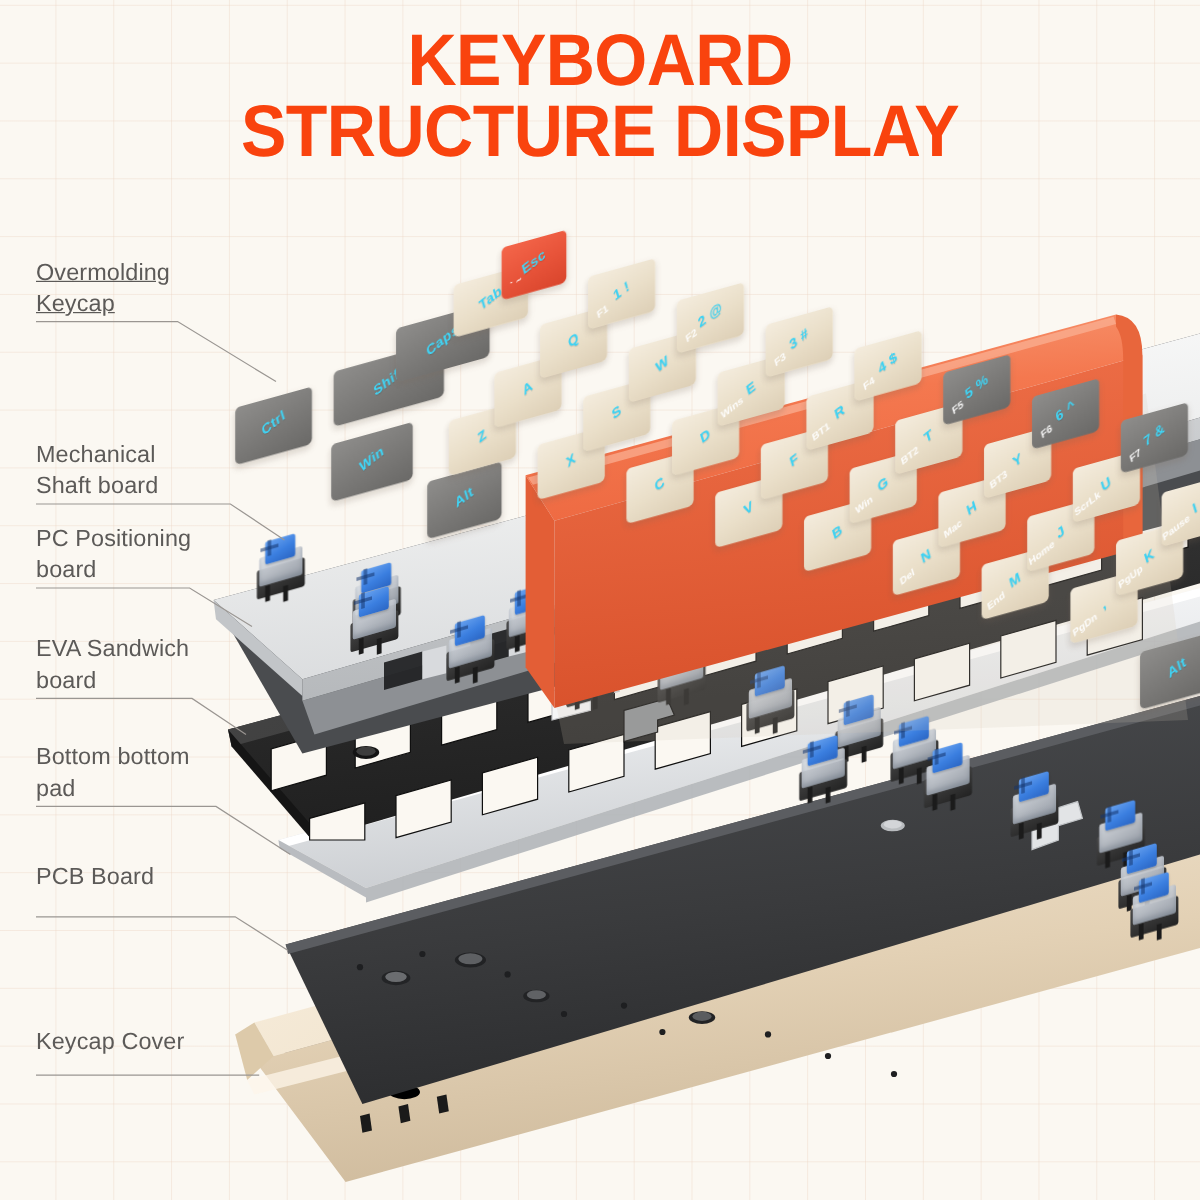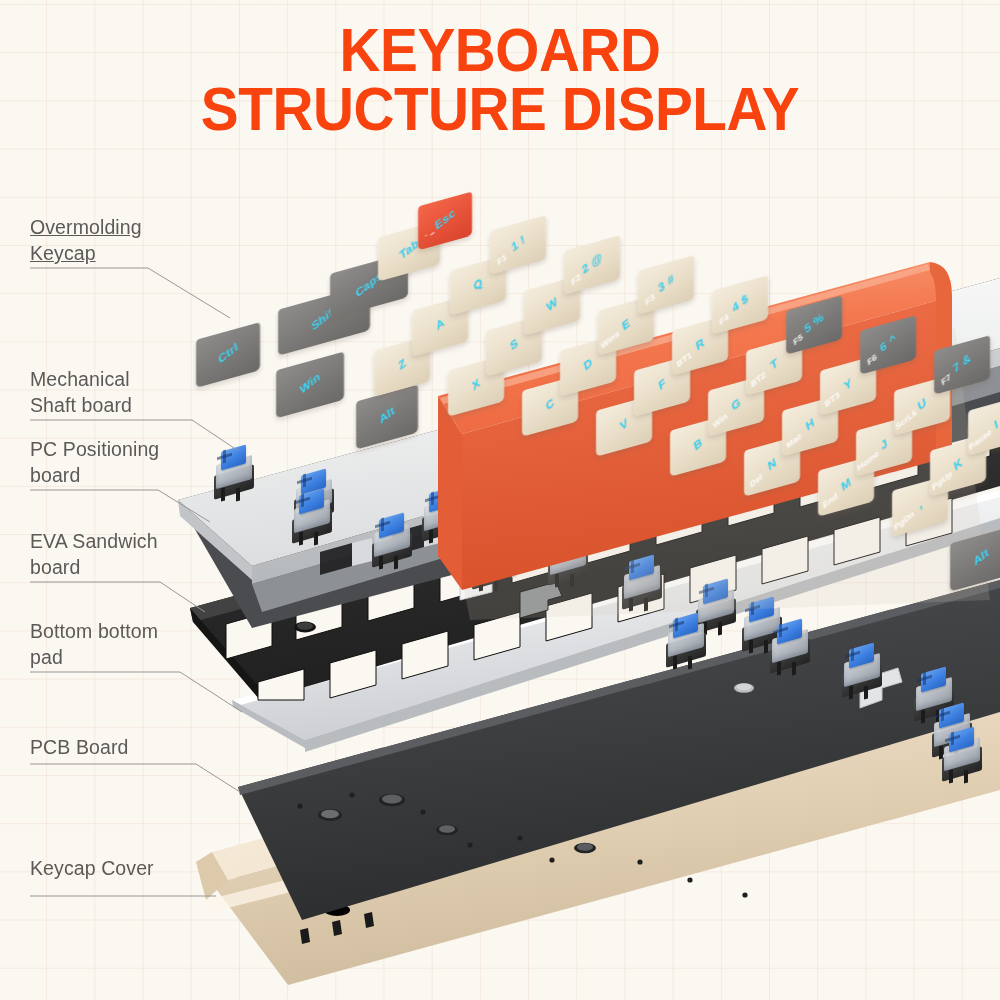--- a/index.html
+++ b/index.html
@@ -687,15 +687,15 @@
     <div class="callout" style="left: 30px; top: 214px; text-decoration: underline;">Overmolding
 Keycap</div>
     <div class="callout" style="left: 30px; top: 366px;">Mechanical
 Shaft board</div>
     <div class="callout" style="left: 30px; top: 436px;">PC Positioning
 board</div>
     <div class="callout" style="left: 30px; top: 528px;">EVA Sandwich
 board</div>
     <div class="callout" style="left: 30px; top: 618px;">Bottom bottom
 pad</div>
-    <div class="callout" style="left: 30px; top: 734px;">PCB Board</div>
+    <div class="callout" style="left: 30px; top: 718px;">PCB Board</div>
     <div class="callout" style="left: 30px; top: 855px;">Keycap Cover</div>
   </div>
 
 </body></html>

